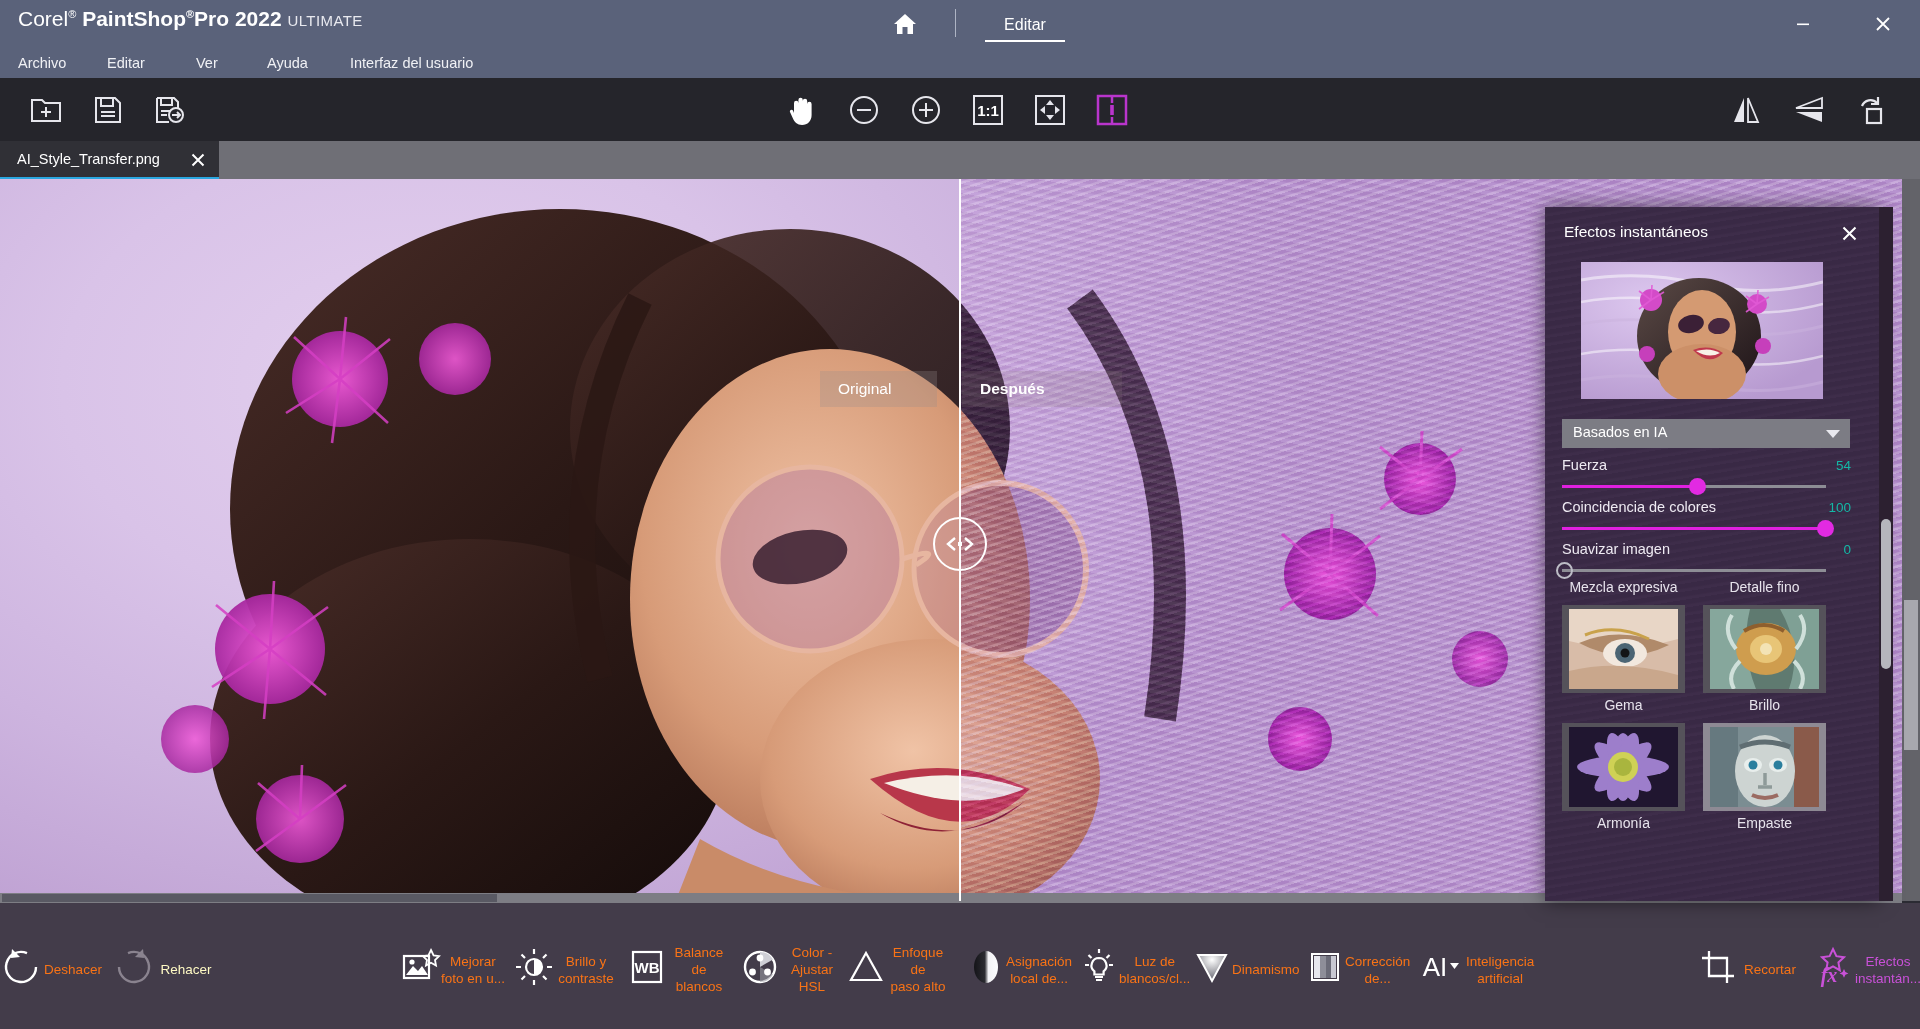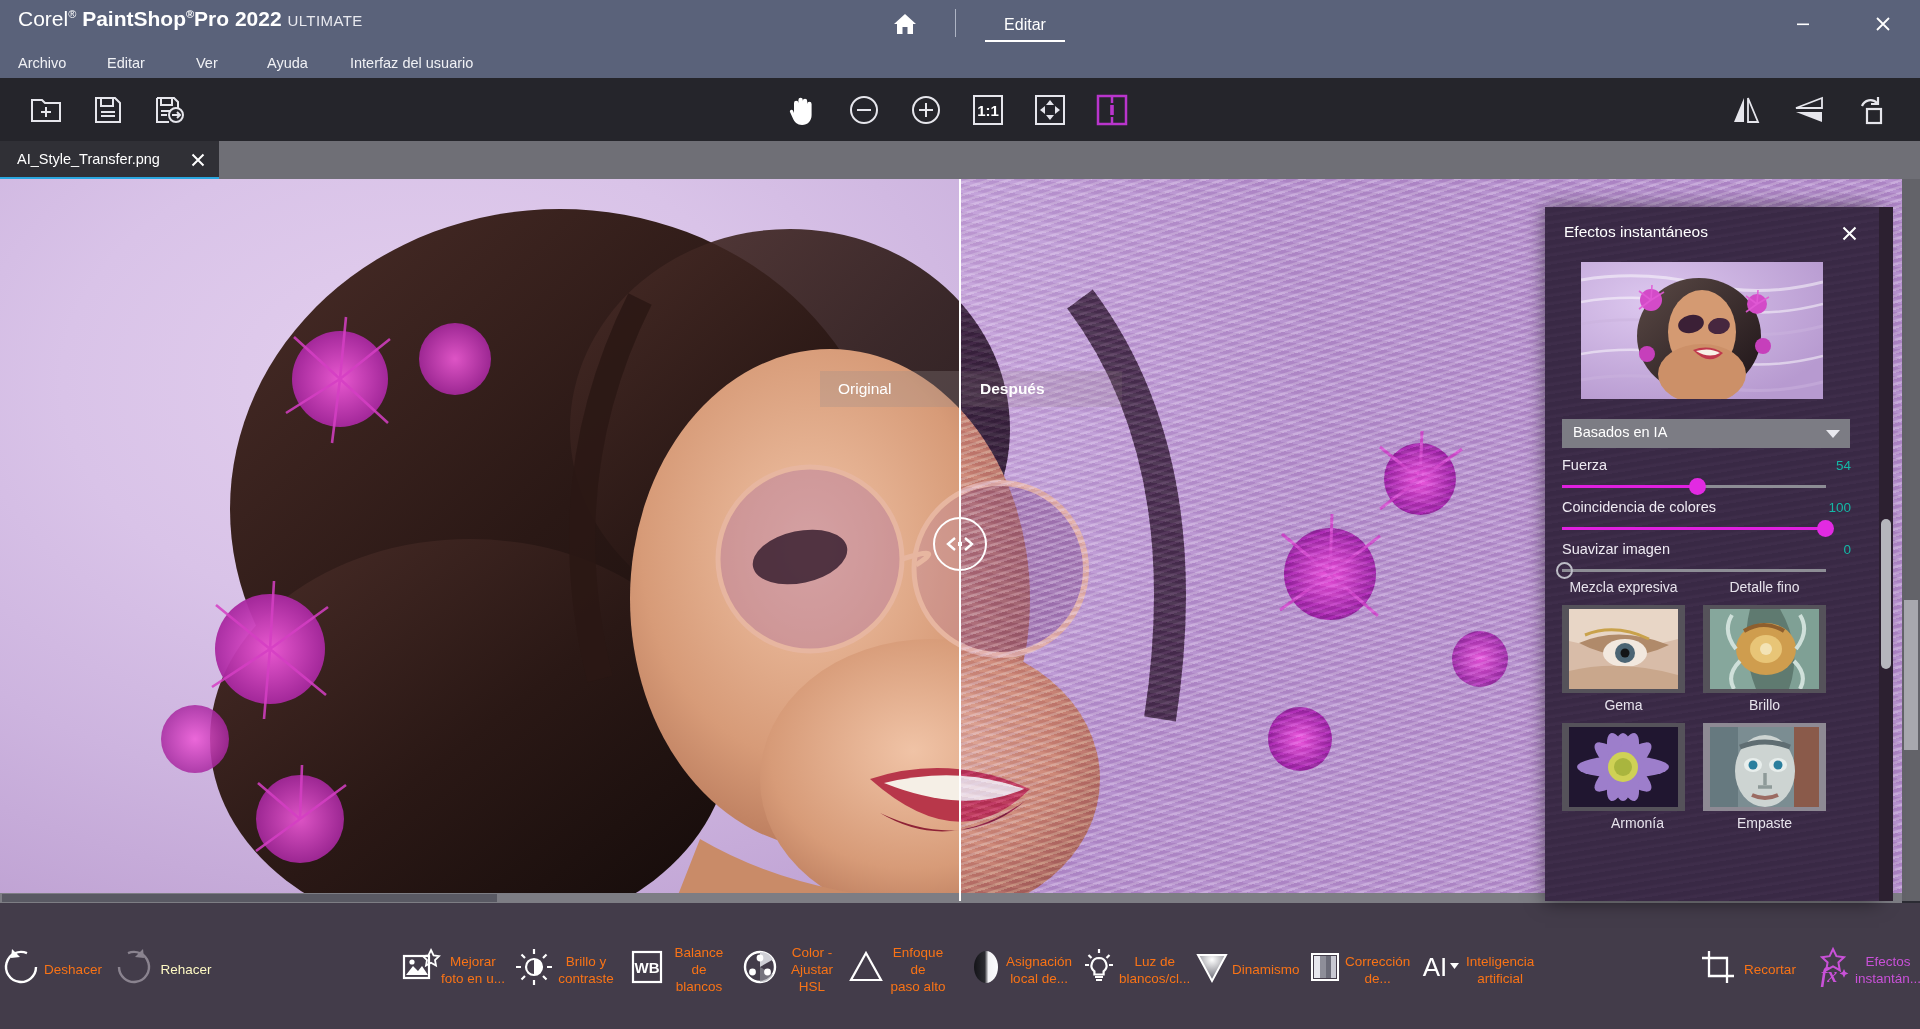--- a/index.html
+++ b/index.html
@@ -135,21 +135,21 @@
     display:flex; align-items:center; justify-content:center;
     z-index: 21; cursor: ew-resize; background: rgba(255,255,255,0.02);
   }
   .lbl-badge {
     position: absolute; top: 190px; height: 36px;
     display: flex; align-items: center;
     font-size: 15.5px; color: #ffffff; z-index: 15;
     background: rgba(120,110,110,.30);
     padding: 0 18px;
   }
-  #lbl-original { left: 820px; top: 192px; width:140px; justify-content:flex-start; background: rgba(150,140,140,.28); }
+  #lbl-original { left: 820px; top: 192px; width:117px; justify-content:flex-start; background: rgba(150,140,140,.28); }
   #lbl-despues  { left: 962px; top: 192px; width:160px; justify-content:flex-start; background: rgba(140,120,120,.18); font-weight: bold; }
 
   
   #panel-wrap {
     position: absolute; left: 1545px; top: 207px; width: 348px; height: 694px;
     z-index: 40;
   }
   #panel {
     position: absolute; left: 0; top: 0; width: 334px; height: 694px;
     background: #3b2a47;
@@ -652,21 +652,21 @@
             <ellipse cx="54" cy="40" rx="36" ry="11" transform="rotate(40 54 40)"></ellipse>
             <ellipse cx="54" cy="40" rx="36" ry="11" transform="rotate(-40 54 40)"></ellipse>
             <ellipse cx="54" cy="40" rx="36" ry="11" transform="rotate(70 54 40)"></ellipse>
             <ellipse cx="54" cy="40" rx="36" ry="11" transform="rotate(-70 54 40)"></ellipse>
           </g>
           <circle cx="54" cy="40" r="15" fill="#cfd155"></circle>
           <circle cx="54" cy="40" r="9" fill="#a9b53e"></circle>
         </svg>
       </div>
     </div>
-    <div class="preset-name" style="left:31px; top:608px;text-align:center;">Armonía</div>
+    <div class="preset-name" style="left:17px; top:608px;text-align:center;">Armonía</div>
 
     <div class="preset-thumb-box sel" style="left:158px; top:516px;">
       <div class="preset-thumb">
         <svg width="109" height="80" viewBox="0 0 109 80">
           <rect width="109" height="80" fill="#7b8d92"></rect>
           <path d="M0 0 h28 v80 H0 Z" fill="#66797f"></path>
           <path d="M84 0 h25 v80 H84 Z" fill="#8a5a4a"></path>
           <ellipse cx="55" cy="44" rx="30" ry="36" fill="#cdd4d2"></ellipse>
           <path d="M30 20 q25 -10 50 0" stroke="#5f6d72" stroke-width="5" fill="none"></path>
           <ellipse cx="43" cy="38" rx="9" ry="7" fill="#e8eeec"></ellipse>

